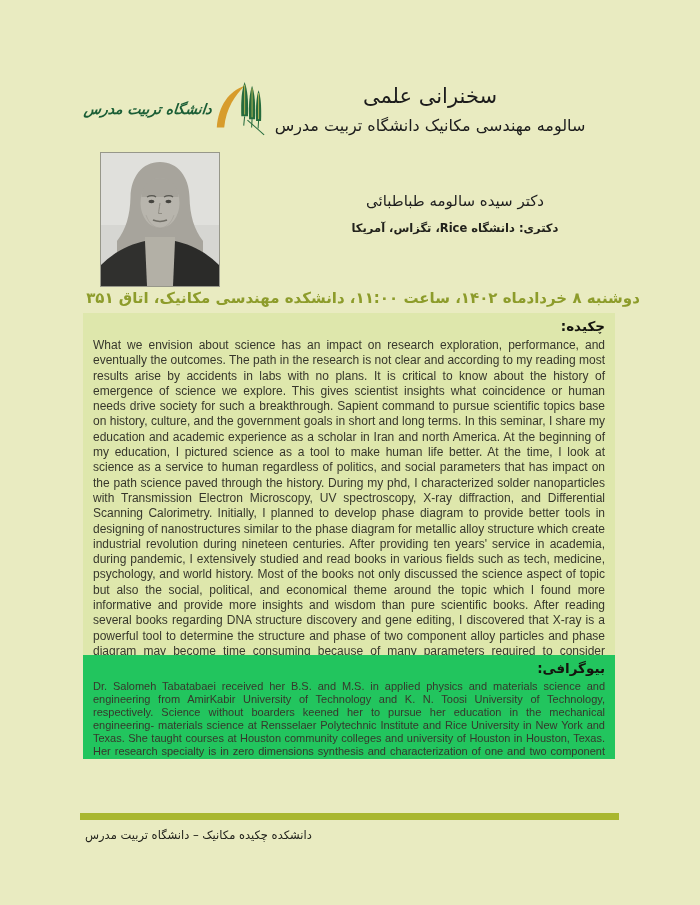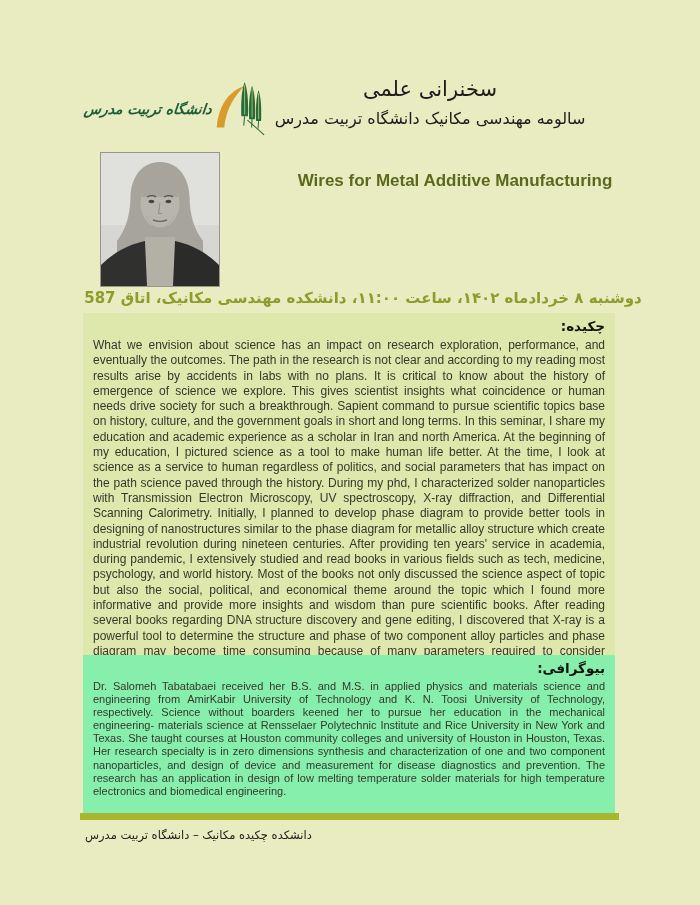--- a/index.html
+++ b/index.html
@@ -13,41 +13,41 @@
 
   
   .logo{left:84px;top:72px;width:170px;height:76px;display:flex;align-items:center;}
   .logo-wordmark{
     font-size:14px;font-weight:bold;font-style:italic;color:#1b5e36;
     direction:rtl;transform:skewX(-6deg);white-space:nowrap;line-height:1.1;
     margin-right:2px;
   }
   .logo-emblem{flex:0 0 auto;}
 
-  .header-titles{left:160px;top:74px;width:540px;text-align:center;direction:rtl;color:#1c1c1c;}
+  .header-titles{left:160px;top:81px;width:540px;text-align:center;direction:rtl;color:#1c1c1c;}
   .event-type{font-size:21px;line-height:30px;}
   .faculty-sub{font-size:16px;line-height:26px;margin-top:2px;}
 
   
   .photo{left:100px;top:152px;width:118px;height:133px;border:1px solid #97978a;background:#d8d8d4;}
 
   
   .info-col{left:230px;top:170px;width:450px;text-align:center;}
   .sem-title{font-family:"Liberation Sans",sans-serif;font-weight:bold;font-size:17px;color:#5b691e;line-height:22px;}
   .speaker{direction:rtl;font-size:15px;color:#1d1d1d;margin-top:20px;line-height:22px;}
   .degree{direction:rtl;font-size:11.5px;font-weight:bold;color:#22221c;margin-top:7px;line-height:18px;}
   .role{direction:rtl;font-size:11.5px;font-weight:bold;color:#22221c;margin-top:4px;line-height:18px;}
 
   .date-line{left:40px;top:287px;width:646px;text-align:center;direction:rtl;
     font-size:15px;font-weight:bold;color:#8d9c2b;line-height:22px;}
 
   
   .panel{left:83px;width:532px;box-sizing:border-box;padding:4px 10px 6px 10px;overflow:hidden;}
   .panel-abstract{top:313px;height:342px;background:#dee7ac;}
-  .panel-bio{top:655px;height:164px;background:#86efac;}
+  .panel-bio{top:655px;height:104px;background:#22c55e;}
   .panel-heading{direction:rtl;text-align:right;font-size:13.5px;font-weight:bold;color:#14140e;line-height:19px;margin-bottom:2px;}
   .panel-body{
     font-family:"Liberation Sans",sans-serif;color:#37372c;
     text-align:justify;direction:ltr;
   }
   .abstract-body{font-size:12px;line-height:15.3px;}
   .bio-body{font-size:11px;line-height:13.1px;}
 
   
   .footer-bar{left:80px;top:813px;width:539px;height:7px;background:#a9b72f;}
@@ -109,24 +109,25 @@
 
     <path d="M59,50 C58.2,55 57.8,58 57.5,60.5 L61,60.5" stroke="#8f8c83" stroke-width="1" fill="none"></path>
 
     <path d="M52,67 C56,68.6 62,68.6 66,67" stroke="#6e6c64" stroke-width="1.5" fill="none"></path>
 
     <path d="M45,62 C48,71 54,75 59,75 C64,75 70,71 73,62" stroke="#a3a098" stroke-width="1" fill="none" opacity="0.6"></path>
   </svg>
 </div>
 
 <div class="abs info-col">
-  <div class="sem-title">Wires for Metal Additive Manufacturing</div>
+  <div class="speaker">دکتر سیده سالومه طباطبائی</div>
+  <div class="degree">دکتری: دانشگاه Rice، تگزاس، آمریکا</div>
 </div>
 
-<div class="abs date-line">دوشنبه ۸ خردادماه ۱۴۰۲، ساعت ۱۱:۰۰، دانشکده مهندسی مکانیک، اتاق 587</div>
+<div class="abs date-line">دوشنبه ۸ خردادماه ۱۴۰۲، ساعت ۱۱:۰۰، دانشکده مهندسی مکانیک، اتاق ۳۵۱</div>
 
 <div class="abs panel panel-abstract">
   <div class="panel-heading">چکیده:</div>
   <div class="panel-body abstract-body">What we envision about science has an impact on research exploration, performance, and eventually the outcomes. The path in the research is not clear and according to my reading most results arise by accidents in labs with no plans. It is critical to know about the history of emergence of science we explore. This gives scientist insights what coincidence or human needs drive society for such a breakthrough. Sapient command to pursue scientific topics base on history, culture, and the government goals in short and long terms. In this seminar, I share my education and academic experience as a scholar in Iran and north America. At the beginning of my education, I pictured science as a tool to make human life better. At the time, I look at science as a service to human regardless of politics, and social parameters that has impact on the path science paved through the history. During my phd, I characterized solder nanoparticles with Transmission Electron Microscopy, UV spectroscopy, X-ray diffraction, and Differential Scanning Calorimetry. Initially, I planned to develop phase diagram to provide better tools in designing of nanostructures similar to the phase diagram for metallic alloy structure which create industrial revolution during nineteen centuries. After providing ten years' service in academia, during pandemic, I extensively studied and read books in various fields such as tech, medicine, psychology, and world history. Most of the books not only discussed the science aspect of topic but also the social, political, and economical theme around the topic which I found more informative and provide more insights and wisdom than pure scientific books. After reading several books regarding DNA structure discovery and gene editing, I discovered that X-ray is a powerful tool to determine the structure and phase of two component alloy particles and phase diagram may become time consuming because of many parameters required to consider developing phase diagram for two component particles such as surface area, functional group, and shape.</div>
 </div>
 
 <div class="abs panel panel-bio">
   <div class="panel-heading">بیوگرافی:</div>
   <div class="panel-body bio-body">Dr. Salomeh Tabatabaei received her B.S. and M.S. in applied physics and materials science and engineering from AmirKabir University of Technology and K. N. Toosi University of Technology, respectively. Science without boarders keened her to pursue her education in the mechanical engineering- materials science at Rensselaer Polytechnic Institute and Rice University in New York and Texas. She taught courses at Houston community colleges and university of Houston in Houston, Texas. Her research specialty is in zero dimensions synthesis and characterization of one and two component nanoparticles, and design of device and measurement for disease diagnostics and prevention. The research has an application in design of low melting temperature solder materials for high temperature electronics and biomedical engineering.</div>
 </div>

